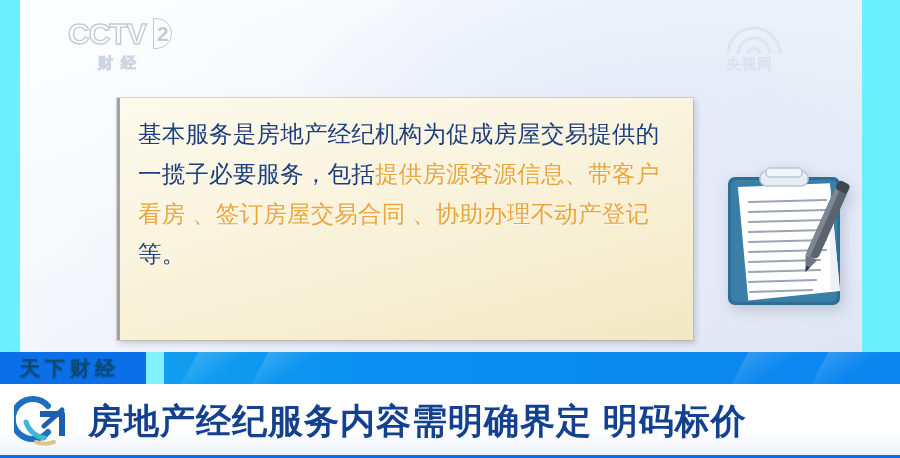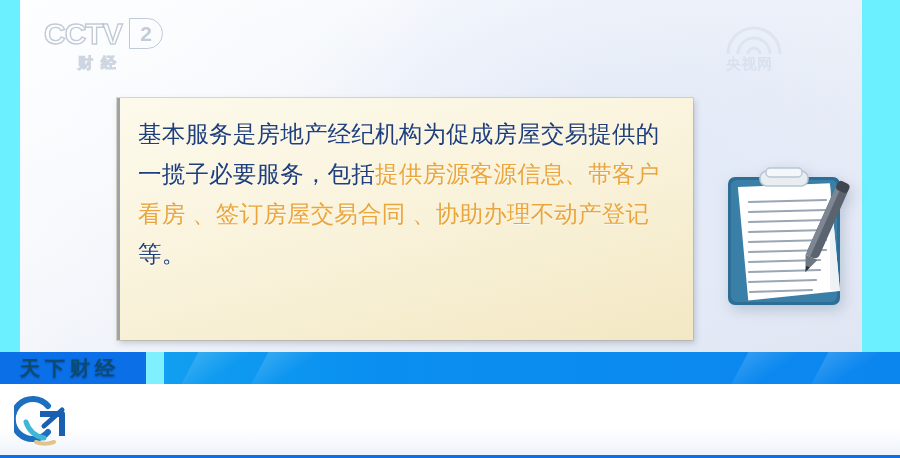--- a/index.html
+++ b/index.html
@@ -50,33 +50,33 @@
     opacity:.92;
   }
   #cctv-bug .cctv-word {
     font-family:"Liberation Sans", sans-serif;
     font-size:30px; font-weight:700;
     letter-spacing:-1px;
     color:rgba(255,255,255,.0);
     -webkit-text-stroke:1.4px rgba(176,188,205,.85);
     text-shadow:0 1px 0 rgba(255,255,255,.9);
     line-height:1;
-    display:flex; align-items:center; gap:4px;
+    display:flex; align-items:center; gap:4px;margin-left:24px;
   }
   #cctv-bug .cctv-2 {
     display:inline-flex; align-items:center; justify-content:center;
     width:34px; height:31px; margin-left:3px;
     border:1.4px solid rgba(176,188,205,.85);
     border-radius:0 16px 16px 0;
     font-size:21px; font-weight:700;
     -webkit-text-stroke:0;
     color:rgba(186,197,212,.95);
   }
   #cctv-bug .cctv-sub {
-    margin-top:5px; margin-left:34px;
+    margin-top:5px; margin-left:54px;
     font-family:"Liberation Sans", sans-serif;
     font-size:15px; font-weight:700;
     letter-spacing:8px;
     color:rgba(255,255,255,0);
     -webkit-text-stroke:1px rgba(188,199,214,.8);
     text-shadow:0 1px 0 rgba(255,255,255,.85);
   }
 
   
   #doc-title {
@@ -269,16 +269,17 @@
     <div id="headline-band"></div>
 
     <svg id="channel-logo" viewBox="0 0 62 58">
       <path d="M34 40 A20 20 0 1 1 34 14" fill="none" stroke="#1d6fc0" stroke-width="6" stroke-linecap="round"></path>
       <path d="M30 46 A23 23 0 0 1 12 30" fill="none" stroke="#3fb7d6" stroke-width="5" stroke-linecap="round"></path>
       <path d="M40 50 A26 26 0 0 1 22 50" fill="none" stroke="#e0c48a" stroke-width="4" stroke-linecap="round"></path>
       <path d="M26 22 L48 22 L48 44" fill="none" stroke="#1a5fb0" stroke-width="6" stroke-linejoin="round"></path>
       <path d="M30 34 L48 18" stroke="#1a5fb0" stroke-width="5" stroke-linecap="round"></path>
     </svg>
 
+    <div id="headline-text">房地产经纪服务内容需明确界定 明码标价</div>
 
   </div>
 
 </div>
 
 </body></html>

